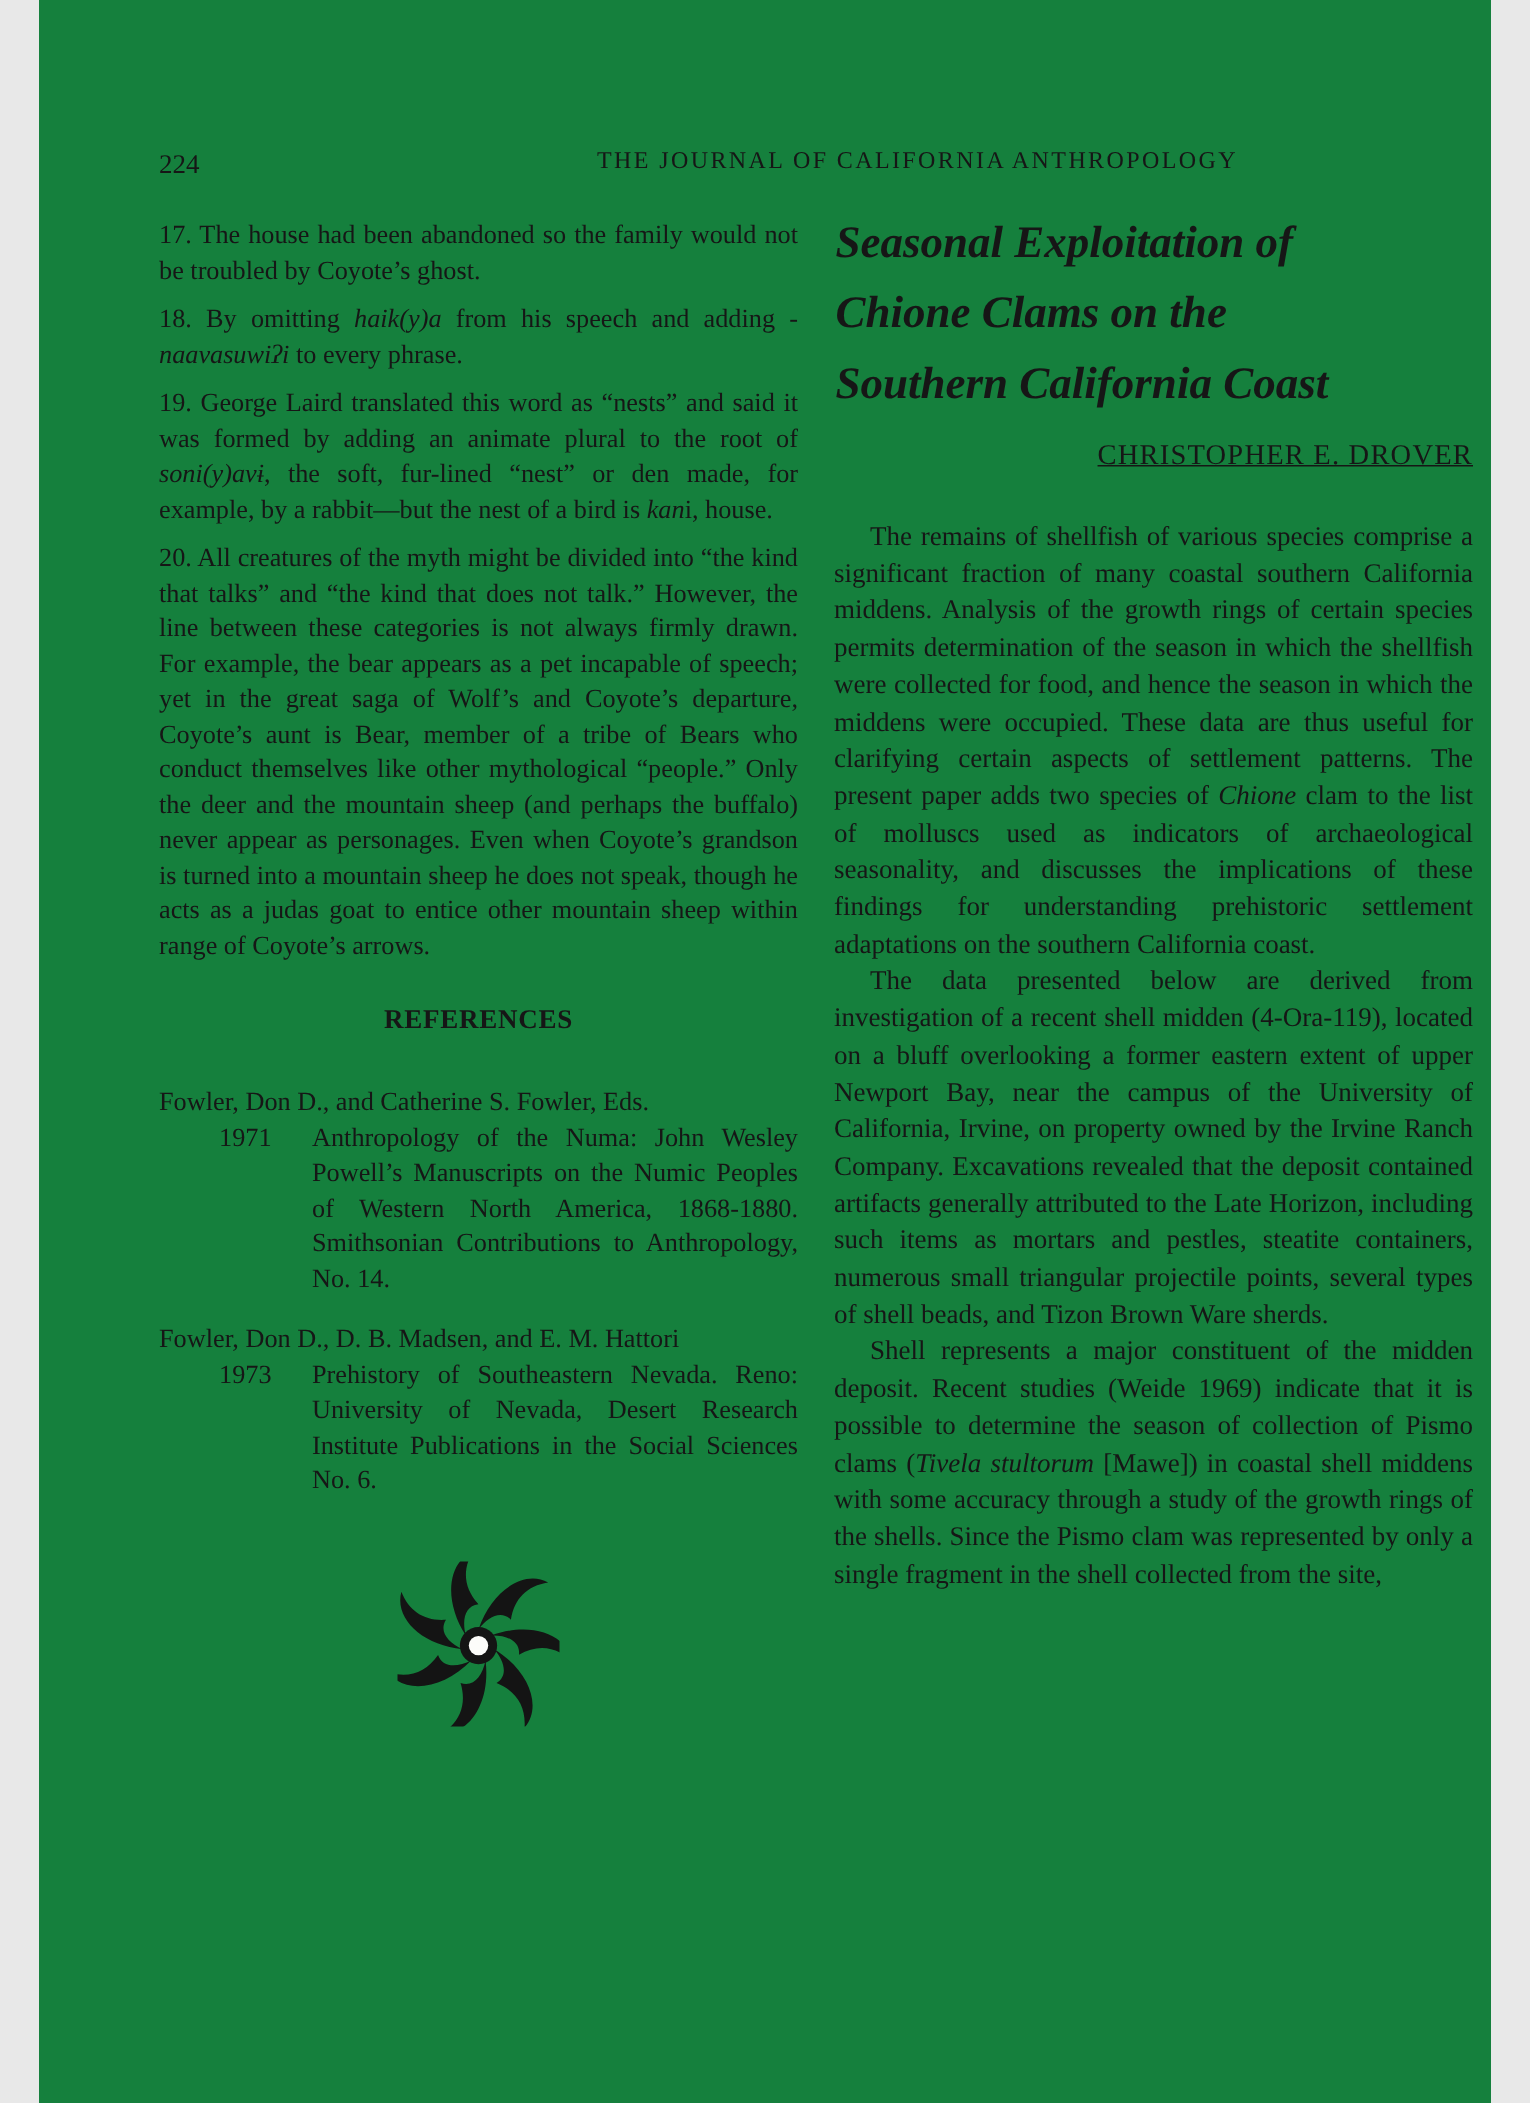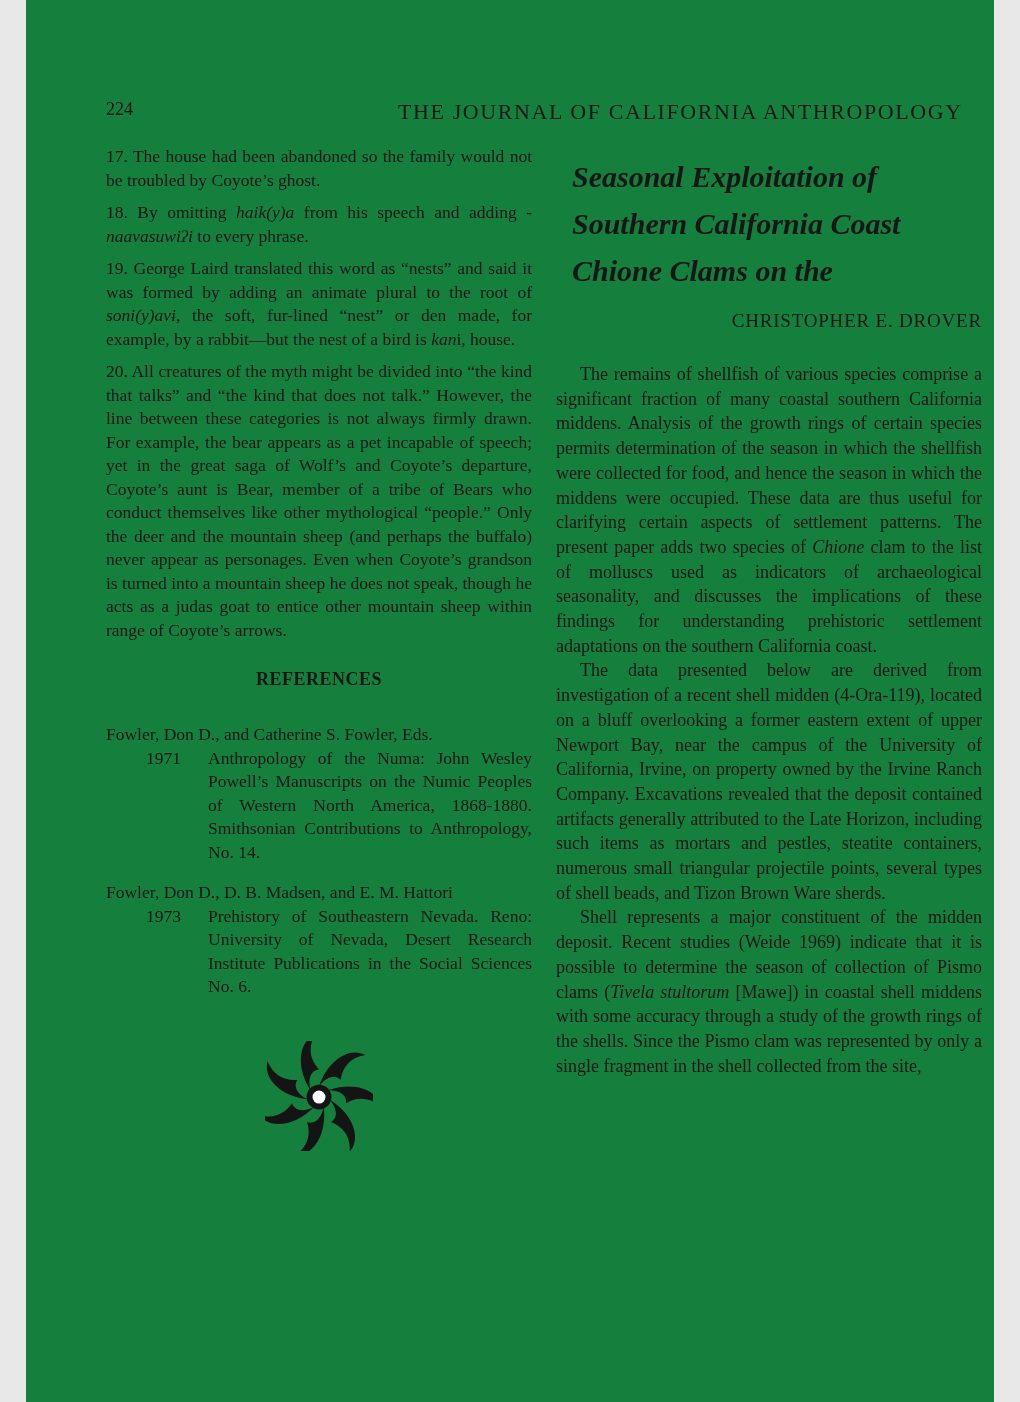--- a/index.html
+++ b/index.html
@@ -14,21 +14,21 @@
   }
   .it { font-style:italic; }
 
   
   .page-number {
     position:absolute; left:80px; top:99px;
     font-size:18px;
   }
   .journal-title {
     position:absolute; left:372px; top:99px;
-    font-size:22px; letter-spacing:1.6px; white-space:nowrap;
+    font-size:16px; letter-spacing:1.6px; white-space:nowrap;
   }
 
   
   .col { position:absolute; width:426px; }
   .col-left  { left:80px;  top:145px; }
   .col-right { left:530px; top:137px; }
 
   
   .footnote {
     font-size:17.5px; line-height:23.5px;
@@ -46,28 +46,29 @@
   .ref-year { flex:none; width:62px; margin-left:40px; }
   .ref-text { flex:1; text-align:justify; }
 
   .ornament-wrap {
     margin-top:42px;
     display:flex; justify-content:center;
   }
 
   
   .article-title {
-    margin:16px;
+    margin:1px;
     font-size:30px; line-height:47px;
     font-weight:bold; font-style:italic;
   }
   .article-author {
     margin:14px 0 30px 0;
     font-size:19px; letter-spacing:0.8px;
     text-align:right;
+    text-decoration:underline;
   }
   .body-para {
     margin:0;
     font-size:18px; line-height:24.7px;
     text-align:justify;
     text-indent:24px;
   }
 </style>
 </head>
 <body>
@@ -119,22 +120,22 @@
             <circle cx="50" cy="51" r="6" fill="#fcfcfa"></circle>
           </g>
         </svg>
       </span>
     </div>
   </div>
 
   <div class="col col-right">
     <h1 class="article-title">
       <div class="title-line">Seasonal Exploitation of</div>
+      <div class="title-line">Chione Clams on the</div>
       <div class="title-line">Southern California Coast</div>
-      <div class="title-line">Chione Clams on the</div>
     </h1>
     <div class="article-author">CHRISTOPHER E. DROVER</div>
 
     <p class="body-para"><span>The remains of shellfish of various species comprise a significant fraction of many coastal southern California middens. Analysis of the growth rings of certain species permits determination of the season in which the shellfish were collected for food, and hence the season in which the middens were occupied. These data are thus useful for clarifying certain aspects of settlement patterns. The present paper adds two species of </span><span class="it">Chione</span><span> clam to the list of molluscs used as indicators of archaeological seasonality, and discusses the implications of these findings for understanding prehistoric settlement adaptations on the southern California coast.</span></p>
     <p class="body-para"><span>The data presented below are derived from investigation of a recent shell midden (4-Ora-119), located on a bluff overlooking a former eastern extent of upper Newport Bay, near the campus of the University of California, Irvine, on property owned by the Irvine Ranch Company. Excavations revealed that the deposit contained artifacts generally attributed to the Late Horizon, including such items as mortars and pestles, steatite containers, numerous small triangular projectile points, several types of shell beads, and Tizon Brown Ware sherds.</span></p>
     <p class="body-para"><span>Shell represents a major constituent of the midden deposit. Recent studies (Weide 1969) indicate that it is possible to determine the season of collection of Pismo clams (</span><span class="it">Tivela stultorum</span><span> [Mawe]) in coastal shell middens with some accuracy through a study of the growth rings of the shells. Since the Pismo clam was represented by only a single fragment in the shell collected from the site,</span></p>
   </div>
 
 </div>
 

